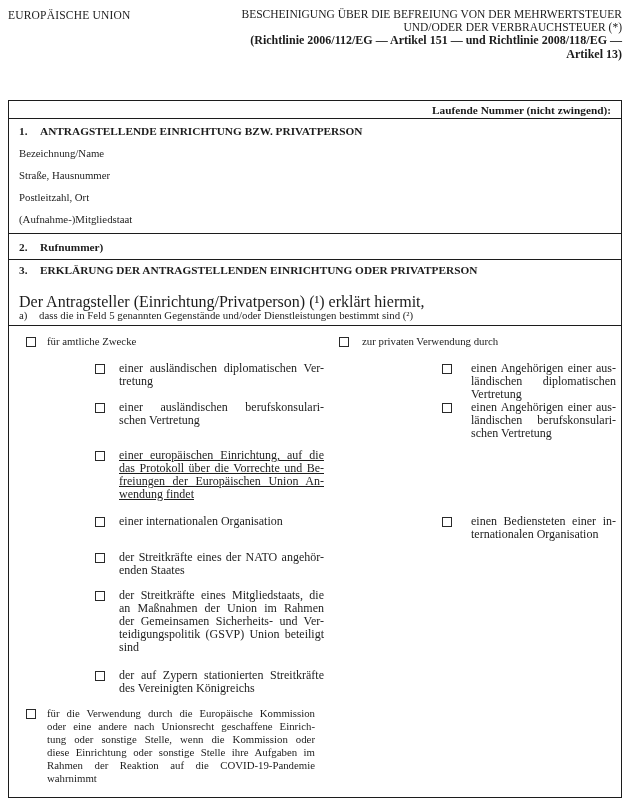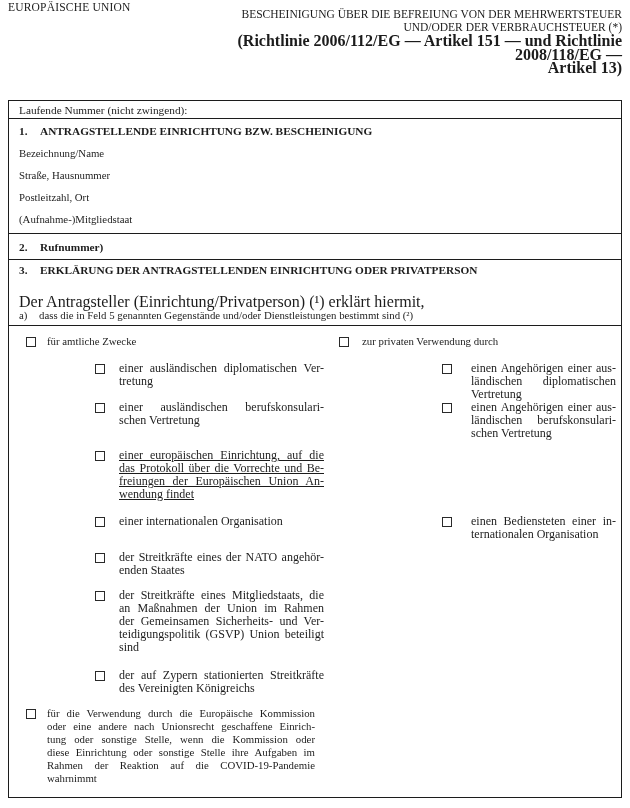--- a/index.html
+++ b/index.html
@@ -1,30 +1,30 @@
 <!DOCTYPE html>
 <html><head>
 <meta charset="utf-8">
 <style>
   html,body{margin:0;padding:0;}
   body{
     width:630px;height:808px;background:#ffffff;color:#1c1c1c;
     font-family:"Liberation Serif", serif;position:relative;overflow:hidden;
   }
   
-  .union{position:absolute;left:8px;top:1px;font-size:11.5px;letter-spacing:.2px;}
+  .union{position:absolute;left:8px;top:9px;font-size:11.5px;letter-spacing:.2px;}
   .titleblock{position:absolute;right:8px;top:8px;width:470px;text-align:right;
     font-size:11.5px;line-height:13.2px;}
-  .titleblock .tb{font-weight:bold;font-size:16px;}
+  .titleblock .tb{font-weight:bold;font-size:12px;}
   
   .formbox{position:absolute;left:8px;top:100px;width:614px;height:698px;
     box-sizing:border-box;border:1.5px solid #1c1c1c;background:#fff;}
   .row{border-top:1px solid #1c1c1c;}
   .row:first-child{border-top:none;}
-  .row-serial{padding:3px 10px 1px 10px;font-weight:normal;font-size:11.3px;line-height:13px;height:13px;}
+  .row-serial{padding:3px 10px 1px 10px;font-weight:bold;font-size:11.3px;line-height:13px;height:13px;text-align:right;}
   .sec-head{display:flex;font-weight:bold;font-size:11.3px;line-height:13px;}
   .sec-num{width:21px;flex:none;}
   .row-s1{padding:6px 10px 7px 10px;}
   .field{margin-top:9px;font-size:10.8px;line-height:13px;}
   .row-s2{padding:5px 10px 4px 10px;}
   .row-s2 .sec-head{font-size:11.3px;line-height:16px;}
   .row-s2 .lines{flex:1;}
   .row-s3{padding:4px 10px 3px 10px;}
   .intro{font-size:16px;line-height:13px;margin-top:18px;}
   .item-a{display:flex;font-size:10.8px;line-height:13px;margin-top:1px;}
@@ -63,21 +63,21 @@
 
 <div class="formbox">
 
   <div class="row row-serial">
     <span>Laufende Nummer (nicht zwingend):</span>
   </div>
 
   <div class="row row-s1">
     <div class="sec-head">
       <span class="sec-num">1.</span>
-      <span>ANTRAGSTELLENDE EINRICHTUNG BZW. BESCHEINIGUNG</span>
+      <span>ANTRAGSTELLENDE EINRICHTUNG BZW. PRIVATPERSON</span>
     </div>
     <div class="field">Bezeichnung/Name</div>
     <div class="field">Straße, Hausnummer</div>
     <div class="field">Postleitzahl, Ort</div>
     <div class="field">(Aufnahme-)Mitgliedstaat</div>
   </div>
 
   <div class="row row-s2">
     <div class="sec-head">
       <span class="sec-num">2.</span>

